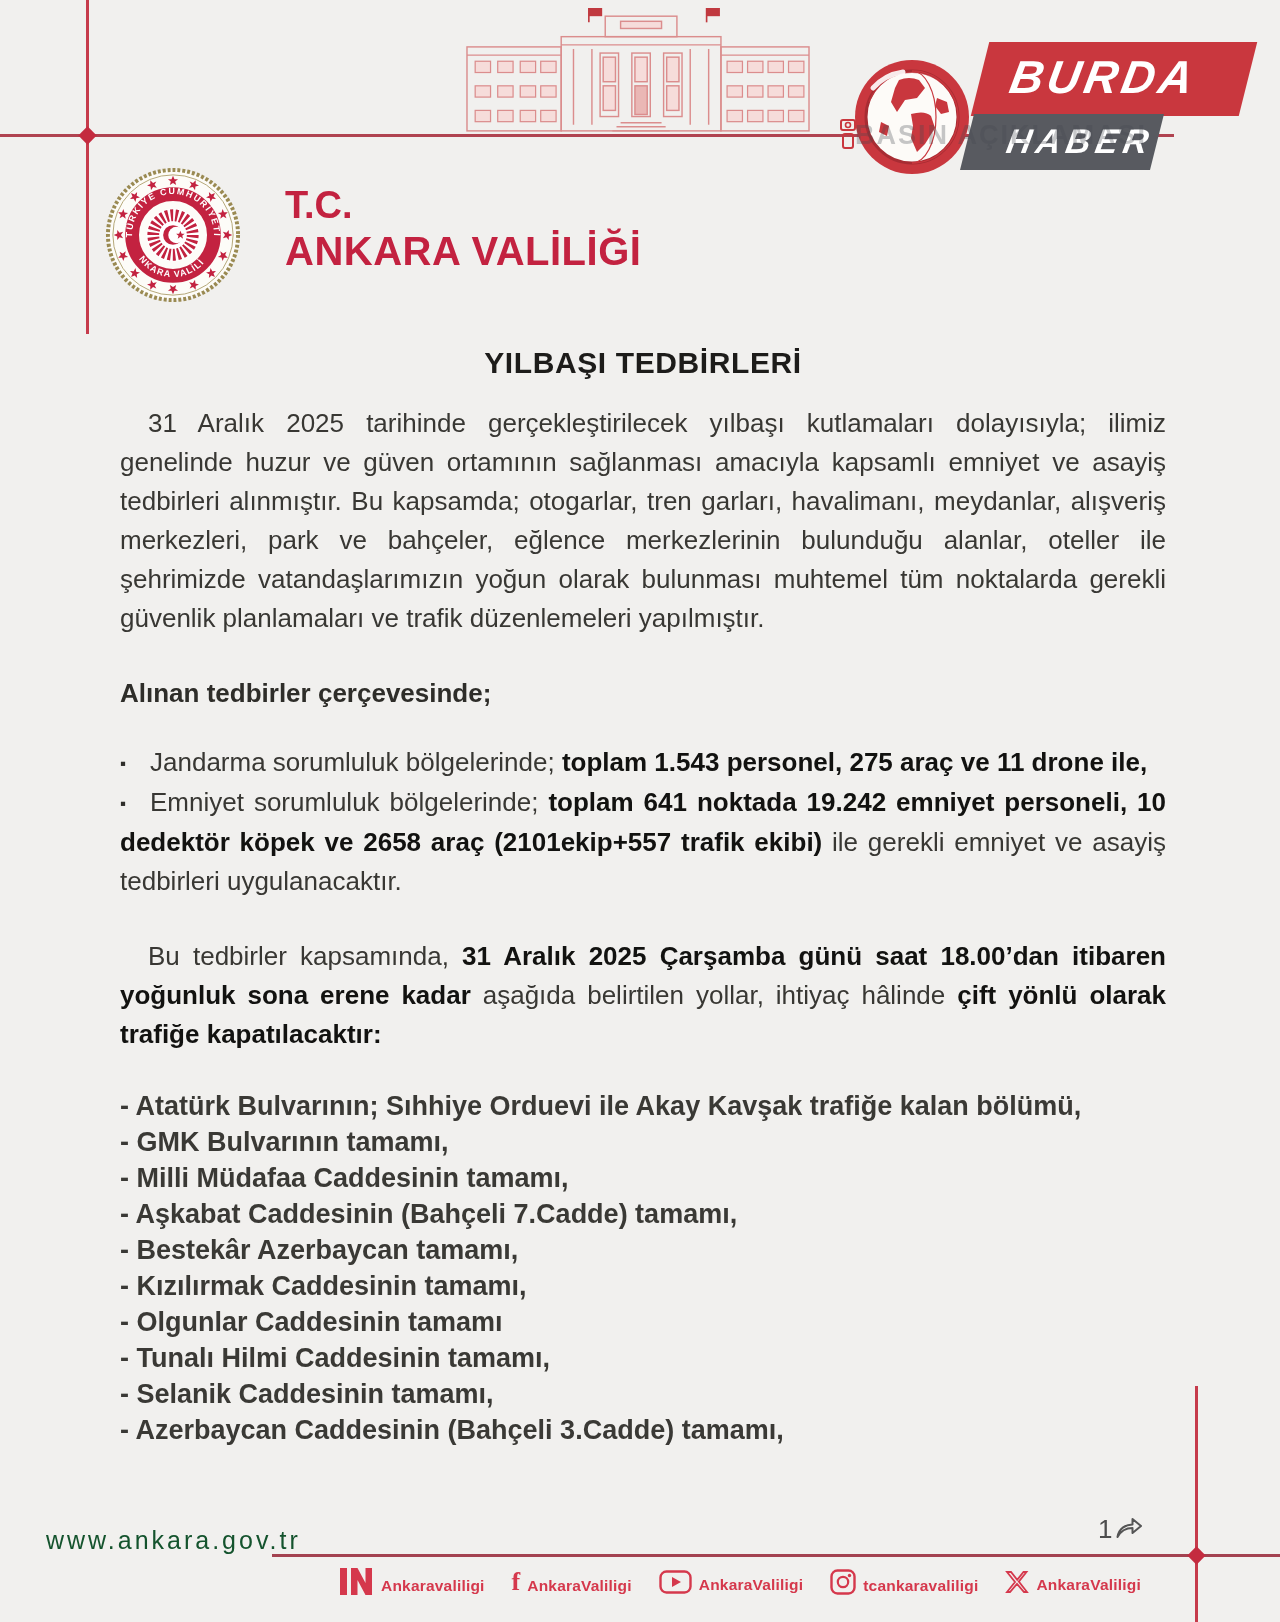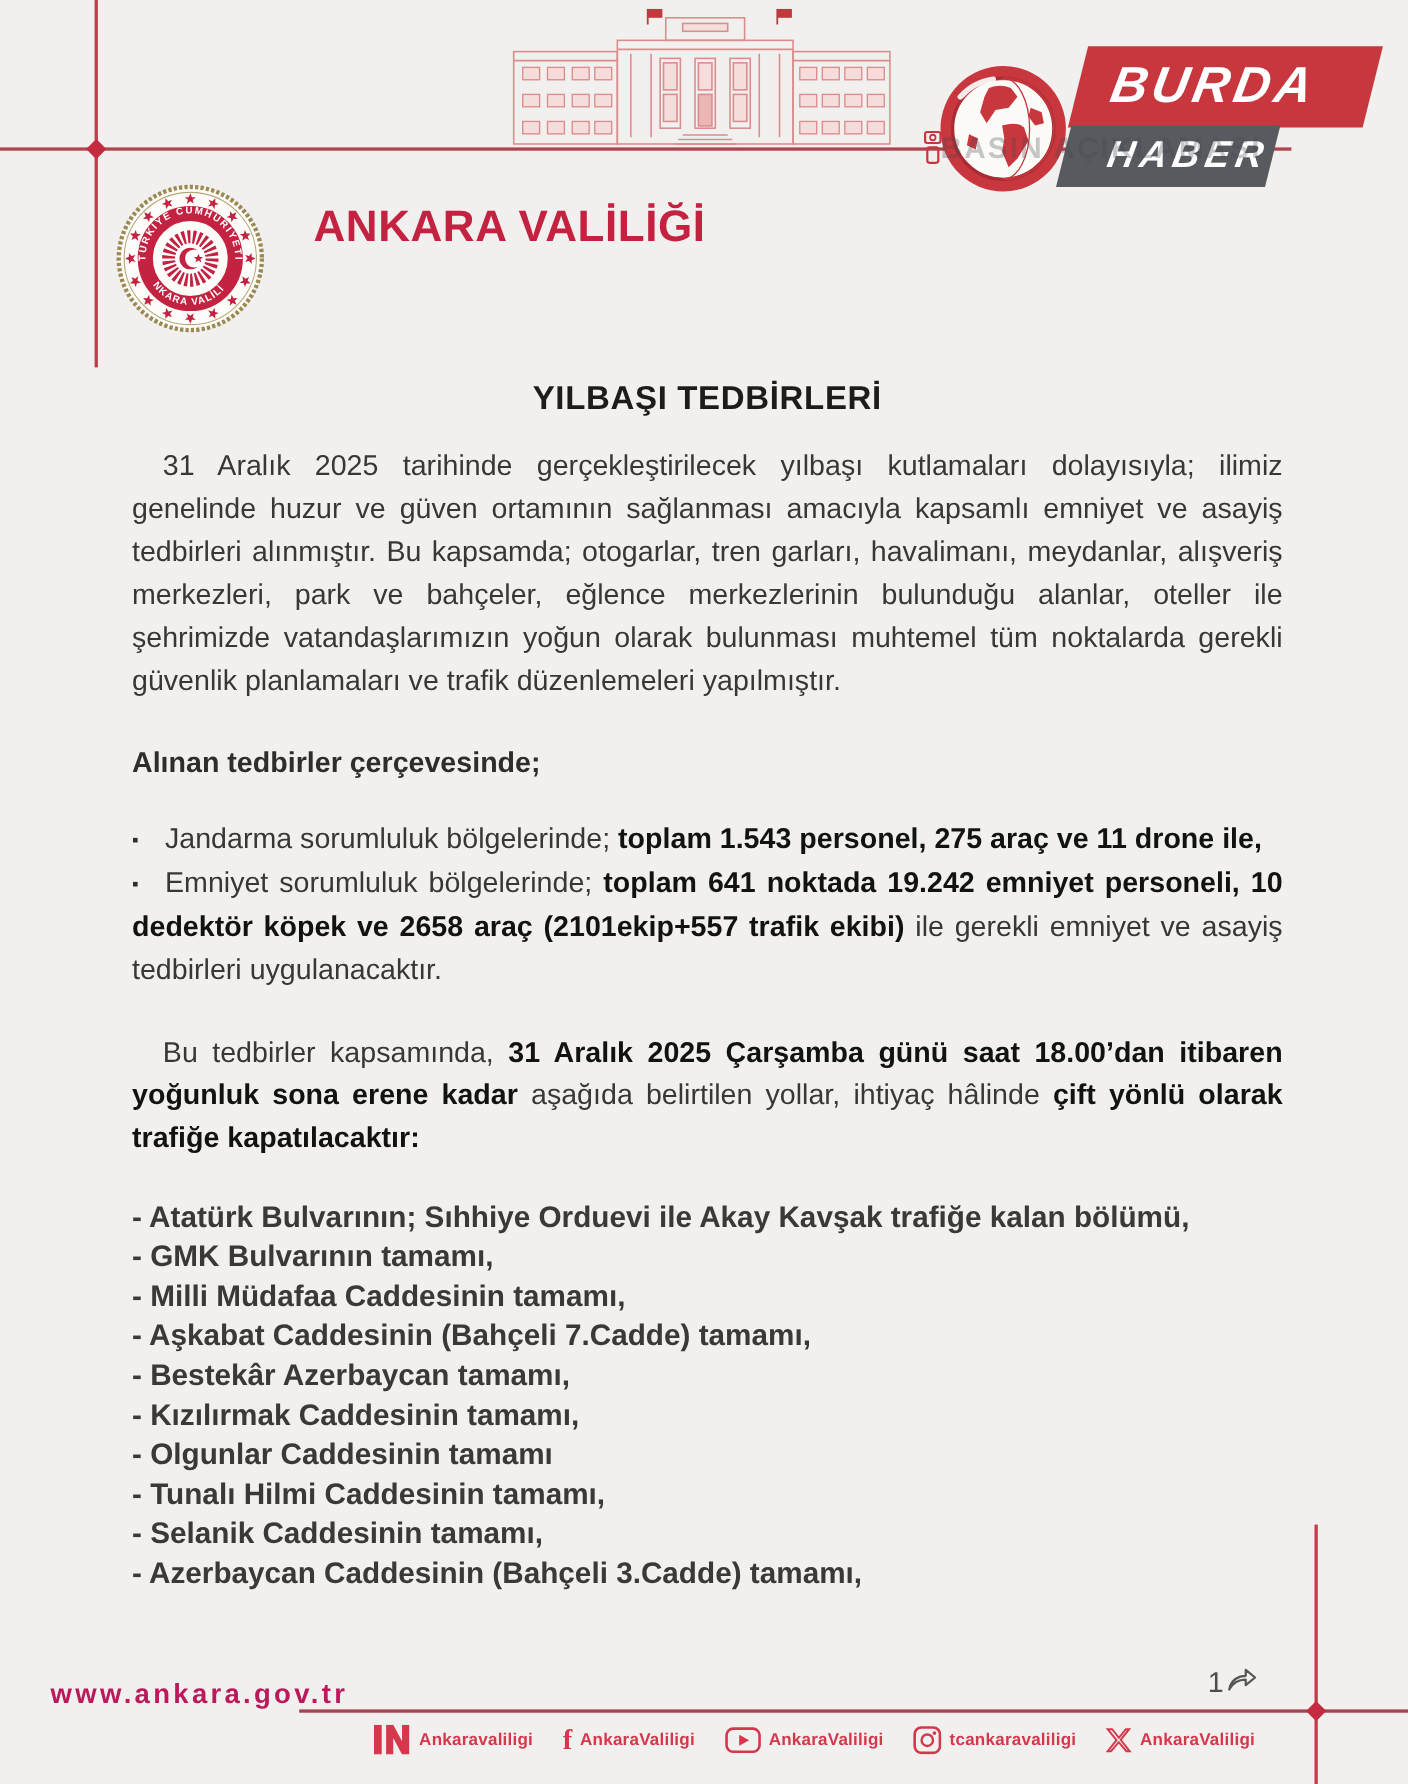--- a/index.html
+++ b/index.html
@@ -40,25 +40,25 @@
   .b{font-weight:bold;color:#121210;}
   .p1{margin-top:24px;}
   .intro{margin-top:36px;font-weight:bold;color:#2e2d29;text-align:left;}
   .bullets{margin-top:30px;}
   .bullet{margin-top:0;}
   .bullet .sq{display:inline-block;width:30px;color:#2e2d29;font-size:17px;vertical-align:2px;}
   .p2{margin-top:36px;}
   .roads{margin-top:34px;list-style:none;margin-bottom:0;padding:0;}
   .roads li{font-size:27px;line-height:36px;font-weight:bold;color:#3a3935;text-align:justify;}
   
-  .site{position:absolute;left:46px;top:1526px;z-index:4;font-size:25px;font-weight:bold;color:#be185d;letter-spacing:3px;}
+  .site{position:absolute;left:46px;top:1526px;z-index:4;font-size:25px;font-weight:normal;color:#14532d;letter-spacing:3px;}
   .pagemark{position:absolute;left:1098px;top:1514px;z-index:5;display:flex;align-items:center;gap:2px;color:#4d4d4d;}
   .pagemark .num{font-size:26px;}
   .socials{position:absolute;left:340px;top:1568px;z-index:4;display:flex;align-items:center;gap:27px;}
-  .social{display:flex;align-items:center;gap:7px;color:#d5384c;}
+  .social{display:flex;align-items:flex-end;gap:7px;color:#d5384c;}
   .social .handle{font-size:15.5px;font-weight:bold;letter-spacing:0.2px;}
   .social svg{display:block;}
   .fb-f{font-size:26px;font-weight:bold;color:#d5384c;line-height:1;font-family:"Liberation Serif","DejaVu Serif",serif;}
 </style>
 </head>
 <body>
 
 <div class="hline-top"></div>
 <div class="vline-left"></div>
 <div class="vline-right"></div>
@@ -208,20 +208,21 @@
     <circle r="27" fill="#ffffff"></circle>
     <circle r="20" fill="none" stroke="#c32240" stroke-width="12" stroke-dasharray="2.6 2.2"></circle>
     <circle r="13.5" fill="#ffffff"></circle>
     <circle r="10" fill="#c32240"></circle>
     <circle cx="3.6" cy="0" r="8.4" fill="#ffffff"></circle>
     <use href="#star5" transform="translate(7.5,0) scale(0.85)"></use>
   </svg>
 </div>
 
 <div class="agency">
+  <span class="l1">T.C.</span>
   <span class="l2">ANKARA VALİLİĞİ</span>
 </div>
 
 <div class="doc">
   <h1 class="doc-title">YILBAŞI TEDBİRLERİ</h1>
 
   <p class="para p1"><span class="ind"></span><span>31 Aralık 2025 tarihinde gerçekleştirilecek yılbaşı kutlamaları dolayısıyla; ilimiz genelinde huzur ve güven ortamının sağlanması amacıyla kapsamlı emniyet ve asayiş tedbirleri alınmıştır. Bu kapsamda; otogarlar, tren garları, havalimanı, meydanlar, alışveriş merkezleri, park ve bahçeler, eğlence merkezlerinin bulunduğu alanlar, oteller ile şehrimizde vatandaşlarımızın yoğun olarak bulunması muhtemel tüm noktalarda gerekli güvenlik planlamaları ve trafik düzenlemeleri yapılmıştır.</span></p>
 
   <p class="para intro">Alınan tedbirler çerçevesinde;</p>
 

